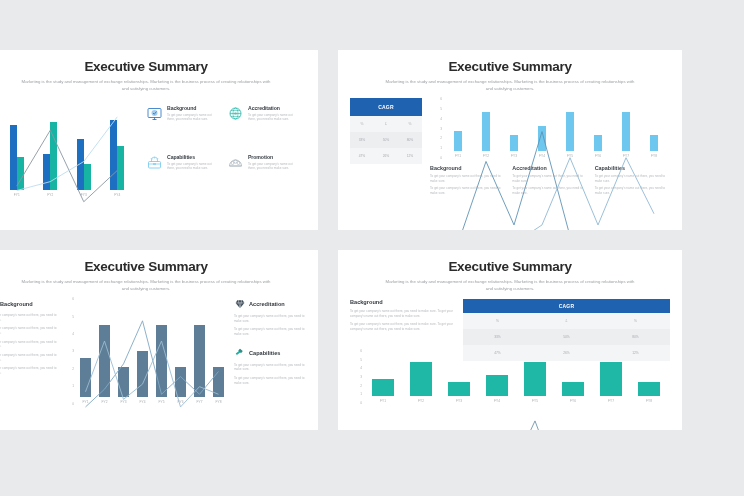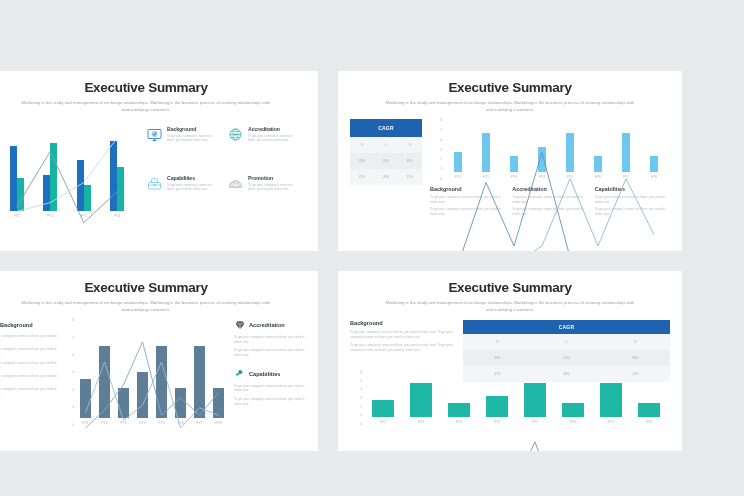--- a/index.html
+++ b/index.html
@@ -9,21 +9,21 @@
     font-family: "Liberation Sans", sans-serif;
     overflow: hidden;
   }
   .deck {
     width: 656px; height: 496px;
     display: grid;
     grid-template-columns: 344px 344px;
     grid-template-rows: 180px 180px;
     column-gap: 28px;
     row-gap: 35px;
-    padding: 71px 28px;
+    padding: 50px 28px;
     align-content: start;
     justify-content: center;
     gap: 20px;
   }
   .slide {
     background: #ffffff;
     position: relative;
     overflow: hidden;
     padding: 10px 12px 8px 12px;
   }

